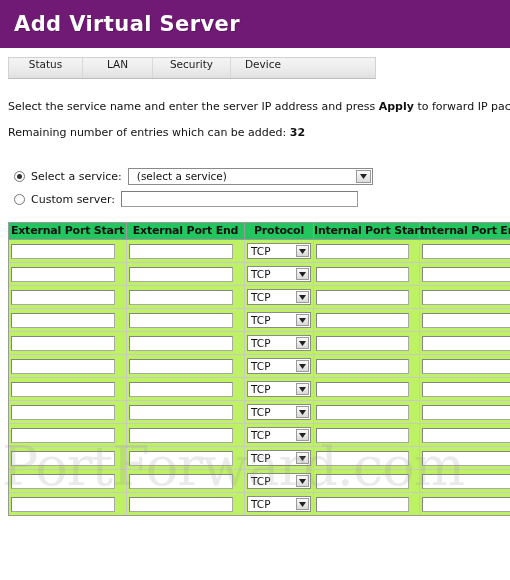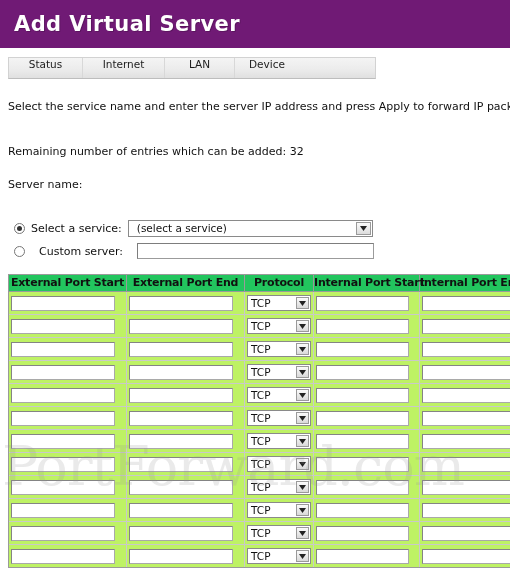--- a/index.html
+++ b/index.html
@@ -74,39 +74,39 @@
     width: 510px;
   }
   .intro-line {
     margin-top: 21px;
     font-size: 11px;
     white-space: nowrap;
     overflow: hidden;
     width: 502px;
   }
   .intro-line-2 {
-    margin-top: 32px;
+    margin-top: 13px;
     font-size: 11px;
     white-space: nowrap;
   }
-  b.strong { font-weight: normal; }
+  b.strong { font-weight: bold; }
 
   .server-name-label {
     margin-top: 20px;
     font-size: 11px;
   }
 
   
   .radio-row {
     display: flex;
     align-items: center;
     margin-top: 28px;
     height: 18px;
   }
-  .radio-row.second { margin-top: 5px; gap: 8px; }
+  .radio-row.second { margin-top: 5px; }
   .radio {
     width: 11px;
     height: 11px;
     border-radius: 50%;
     border: 1px solid #767676;
     background: #ffffff;
     box-sizing: border-box;
     margin-right: 6px;
     margin-left: 6px;
     position: relative;
@@ -285,38 +285,37 @@
 <body>
 
 <div class="banner">
   <span class="banner-title">Add Virtual Server</span>
 </div>
 
 <div class="tabbar">
   <div class="tab tab-0">
       <span>Status</span>
     </div>
-  <div class="tab tab-1">
-      <span>Internet</span>
-    </div>
   <div class="tab tab-2">
       <span>LAN</span>
+    </div>
+  <div class="tab tab-3">
+      <span>Security</span>
     </div>
   <div class="tab tab-4">
       <span>Device</span>
     </div>
 </div>
 
 <div class="content">
 
   <div class="intro-line"><span>Select the service name and enter the server IP address and press </span><b class="strong">Apply</b><span> to forward IP pack</span></div>
 
   <div class="intro-line-2"><span>Remaining number of entries which can be added: </span><b class="strong">32</b></div>
 
-  <div class="server-name-label">Server name:</div>
 
   <div class="radio-row">
     <span class="radio checked"></span>
     <span class="radio-label">Select a service:</span>
     <div class="service-select">
       <span>(select a service)</span>
       <span class="select-arrow">
         <svg width="7" height="5" viewBox="0 0 7 5">
             <polygon points="0,0 7,0 3.5,5" fill="#222"></polygon>
           </svg>

